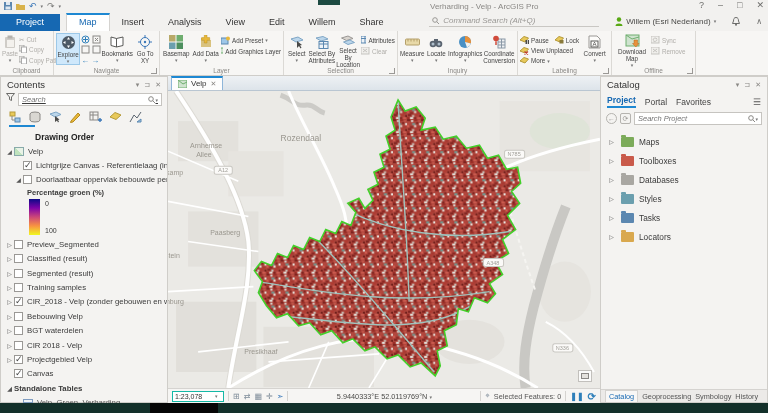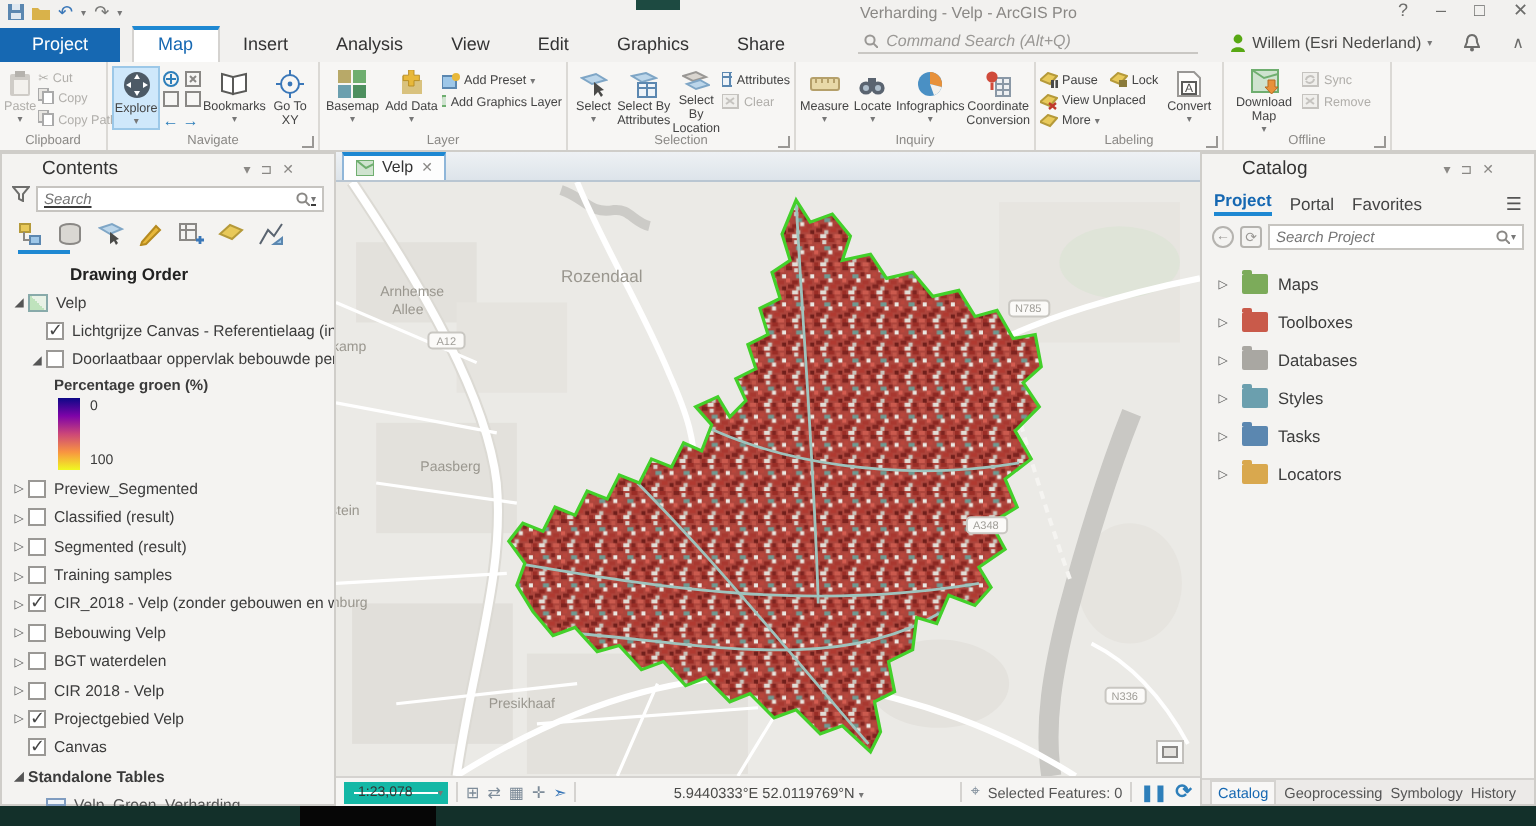--- a/index.html
+++ b/index.html
@@ -31,21 +31,21 @@
   .btn-lg { width:30px; display:flex; flex-direction:column; align-items:center; justify-content:flex-start; font-size:6.3px; color:#444; text-align:center; line-height:1.1; padding-top:1px; }
   .btn-lg .ic { height:16px; display:flex; align-items:center; justify-content:center; margin-bottom:1px; }
   .btn-lg.hl { background:#cfe8fb; border:1px solid #9cc8e8; }
   .smallcol { display:flex; flex-direction:column; justify-content:flex-start; gap:1px; padding-top:2px; }
   .btn-sm { display:flex; align-items:center; gap:2px; font-size:6.3px; color:#444; height:10px; white-space:nowrap; }
   .btn-sm.dis, .btn-lg.dis { color:#b0aeaa; }
   .dd { font-size:5px; color:#777; }
 
   
   .panel { position:absolute; top:76px; bottom:10px; background:#f4f3f1; border:1px solid #cfcdc9; font-size:8px; }
-  .panel-hdr { height:15px; display:flex; align-items:center; padding:0 20px; font-size:9.5px; color:#333; }
+  .panel-hdr { height:15px; display:flex; align-items:center; padding:0 6px; font-size:9.5px; color:#333; }
   .panel-hdr .hicons { margin-left:auto; display:flex; gap:5px; color:#8a8885; font-size:7px; }
   #contents { left:0; width:168px; }
   #catalog { right:0; width:168px; }
 
   .searchrow { display:flex; align-items:flex-start; gap:3px; padding:1px 5px;text-decoration:underline; }
   .searchbox { flex:1; display:flex; align-items:center; background:#fff; border:1px solid #c6c4c0; height:13px; padding:0 3px; }
   .searchbox input { border:none; outline:none; flex:1; font-size:7.5px; font-style:italic; color:#9a9895; background:transparent; width:20px; font-family:"Liberation Sans",sans-serif;}
   .mag { color:#8a8885; }
 
   .cicons { display:flex; gap:7px; padding:4px 8px 1px; align-items:center; }
@@ -85,21 +85,21 @@
   
   #mapwrap { position:absolute; left:168px; right:168px; top:76px; bottom:10px; display:flex; flex-direction:column; background:#e9e8e4; }
   .maptabs { height:15px; background:linear-gradient(#eef1f4,#dde4ea); border-bottom:1px solid #b9c6d2; display:flex; align-items:flex-end; }
   .maptab { display:flex; align-items:center; gap:4px; background:#fdfdfd; border:1px solid #8fb6d9; border-top:2px solid #1e88d2; border-bottom:none; font-size:8px; color:#333; padding:1px 6px 2px; margin-left:3px; }
   .maptab .mx { color:#8a8885; font-size:7px; }
   .mapcanvas { flex:1; position:relative; overflow:hidden; }
   .mapcanvas svg { position:absolute; inset:0; }
   .overview-btn { position:absolute; right:8px; bottom:6px; width:14px; height:12px; background:#fbfbfa; border:1px solid #c2c0bc; display:flex; align-items:center; justify-content:center; }
   .overview-btn span { width:8px; height:6px; border:1px solid #8a8885; background:#e4e2de; }
   .mapstatus { height:15px; background:#f6f5f3; border-top:1px solid #d5d3d0; display:flex; align-items:center; font-size:7.3px; color:#555; padding:0 4px; gap:4px; }
-  .scalebox { width:52px; height:11px; background:#fff; border:5px solid #14b8a6; display:flex; align-items:center; padding:0 2px; }
+  .scalebox { width:52px; height:11px; background:#fff; border:1px solid #14b8a6; display:flex; align-items:center; padding:0 2px; }
   .scalebox input { border:none; outline:none; width:40px; font-size:7px; color:#333; background:transparent; font-family:"Liberation Sans",sans-serif;}
   .vsep { width:1px; height:10px; background:#d5d3d0; }
   .sicon { color:#7e8c99; font-size:8px; }
   .coords { flex:1; text-align:center; color:#4a4a48; }
   .bluebtn { color:#2e7fba; font-size:8px; font-weight:bold; }
 
   
   .bottombar { position:absolute; left:0; right:0; bottom:0; height:10px; background:#13302a; }
   .bottombar .blk { position:absolute; left:150px; width:68px; top:0; bottom:0; background:#060606; }
 </style>
@@ -131,21 +131,21 @@
   </div>
 </div>
 
 <div class="tabbar">
   <div class="rtab primary">Project</div>
   <div class="rtab active">Map</div>
   <div class="rtab">Insert</div>
   <div class="rtab">Analysis</div>
   <div class="rtab">View</div>
   <div class="rtab">Edit</div>
-  <div class="rtab">Graphics</div>
+  <div class="rtab">Willem</div>
   <div class="rtab">Share</div>
   <div class="tab-right">
     <div class="cmdsearch">
       <svg width="7" height="7">
           <circle cx="3" cy="3" r="2.3" fill="none" stroke="#9a9895"></circle>
           <line x1="4.7" y1="4.7" x2="7" y2="7" stroke="#9a9895"></line>
         </svg>
       <span>Command Search (Alt+Q)</span>
     </div>
     <div class="userchip">

